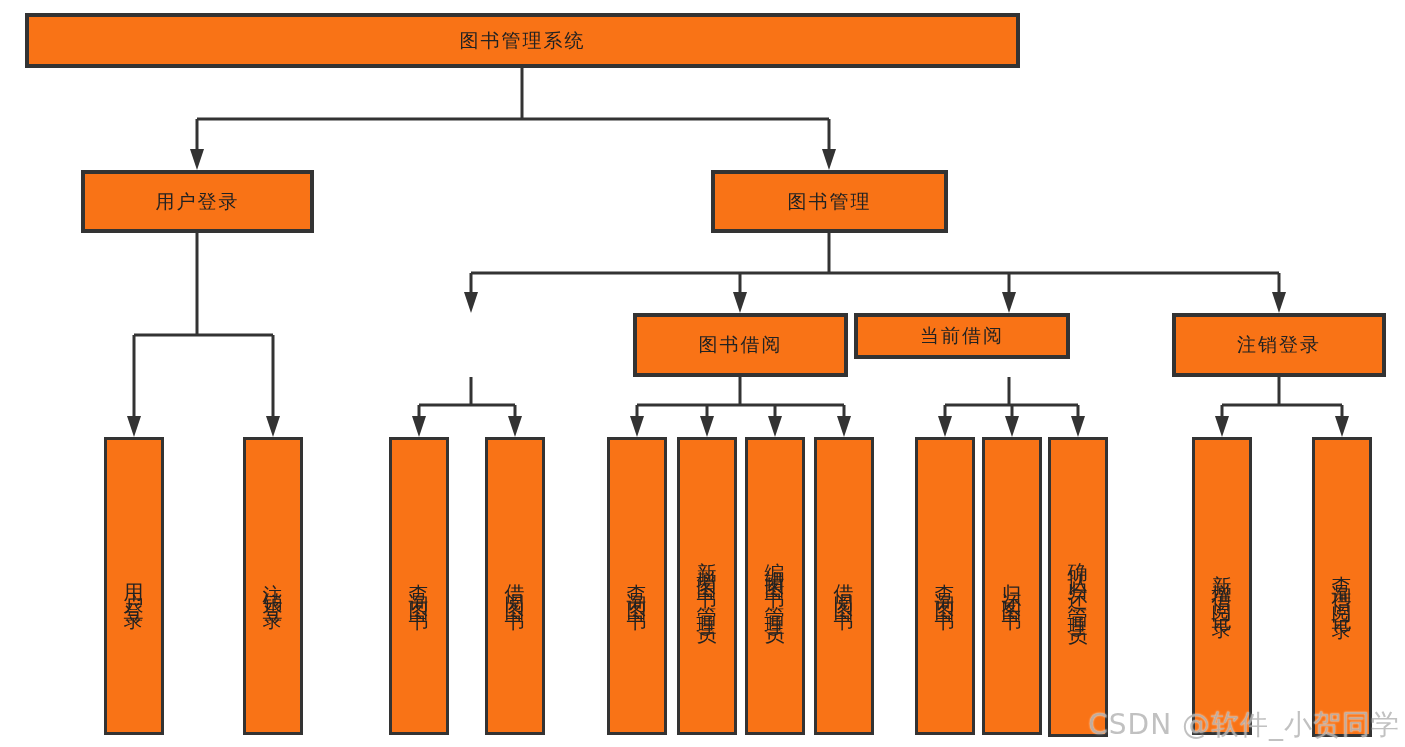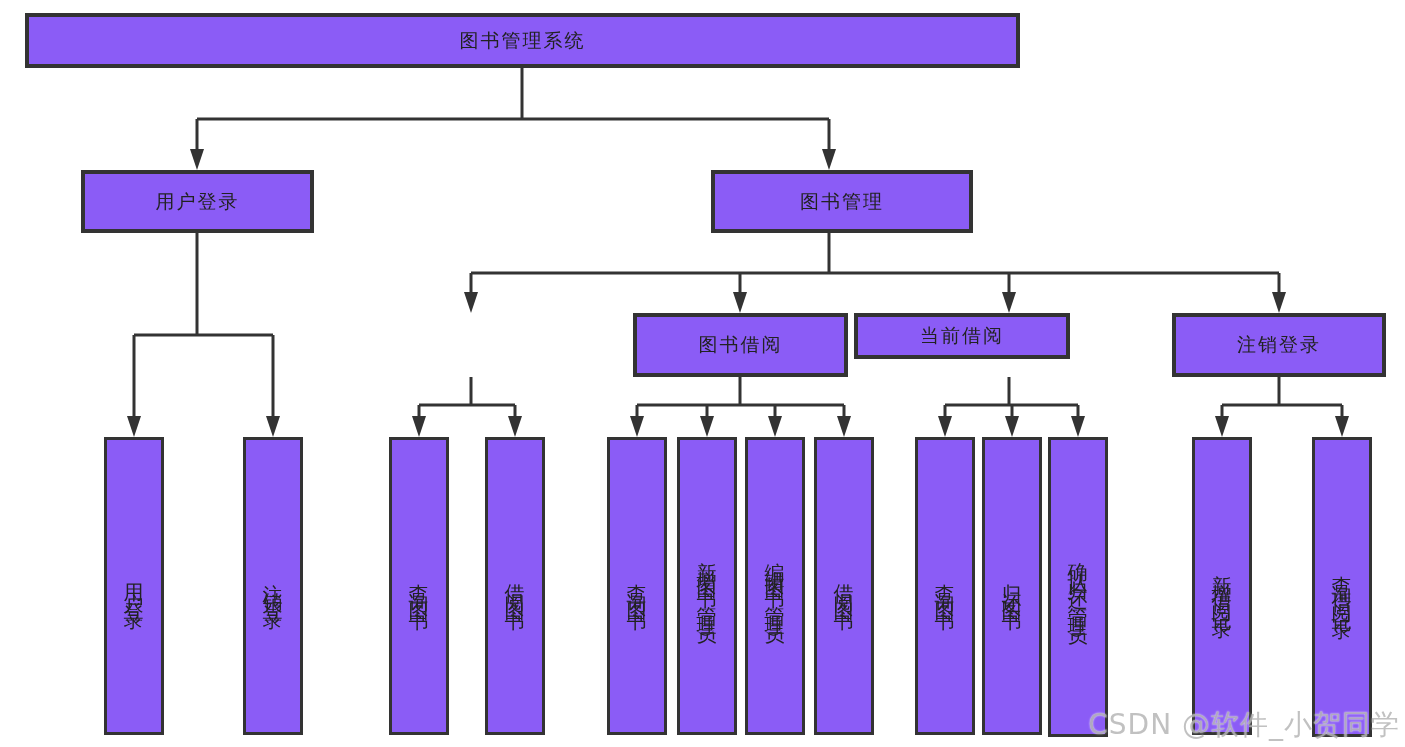--- a/index.html
+++ b/index.html
@@ -16,21 +16,21 @@
     font-family:"DejaVu Sans","Liberation Sans",sans-serif;
     color:var(--text);
     overflow:hidden;
   }
   svg.wires{position:absolute;left:0;top:0;width:1405px;height:747px;z-index:1;}
   .ln{stroke:var(--line);stroke-width:3;fill:none;}
   .ah{fill:var(--line);stroke:none;}
   .node{
     position:absolute;
     box-sizing:border-box;
-    background:#8b5cf6;
+    background:#f97316;
     border:3px solid var(--line);
     display:flex;
     align-items:center;
     justify-content:center;
     z-index:2;
     text-align:center;
   }
   .node.h{font-size:19px;letter-spacing:2px;}
   .node.lvl1{border-width:4px;font-size:19px;}
   .node.lvl2,.node.lvl3{border-width:4px;}
@@ -133,21 +133,21 @@
       <path class="ln" d="M1222 405 V418"></path>
       <polygon class="ah" points="1215,416 1229,416 1222,437"></polygon>
       <path class="ln" d="M1342 405 V418"></path>
       <polygon class="ah" points="1335,416 1349,416 1342,437"></polygon>
     </g>
   </svg>
 
   <div class="node h lvl1" style="left:25px;top:13px;width:995px;height:55px">图书管理系统</div>
 
   <div class="node h lvl2" style="left:81px;top:170px;width:233px;height:63px">用户登录</div>
-  <div class="node h lvl2" style="left:711px;top:170px;width:262px;height:63px">图书管理</div>
+  <div class="node h lvl2" style="left:711px;top:170px;width:237px;height:63px">图书管理</div>
 
   <div class="node h lvl3" style="left:633px;top:313px;width:215px;height:64px">图书借阅</div>
   <div class="node h lvl3" style="left:854px;top:313px;width:216px;height:46px">当前借阅</div>
   <div class="node h lvl3" style="left:1172px;top:313px;width:214px;height:64px">注销登录</div>
 
   <div class="node v" style="left:104px;top:437px;width:60px;height:298px">用户登录</div>
   <div class="node v" style="left:243px;top:437px;width:60px;height:298px">注销登录</div>
 
   <div class="node v" style="left:389px;top:437px;width:60px;height:298px">查询图书</div>
   <div class="node v" style="left:485px;top:437px;width:60px;height:298px">借阅图书</div>

